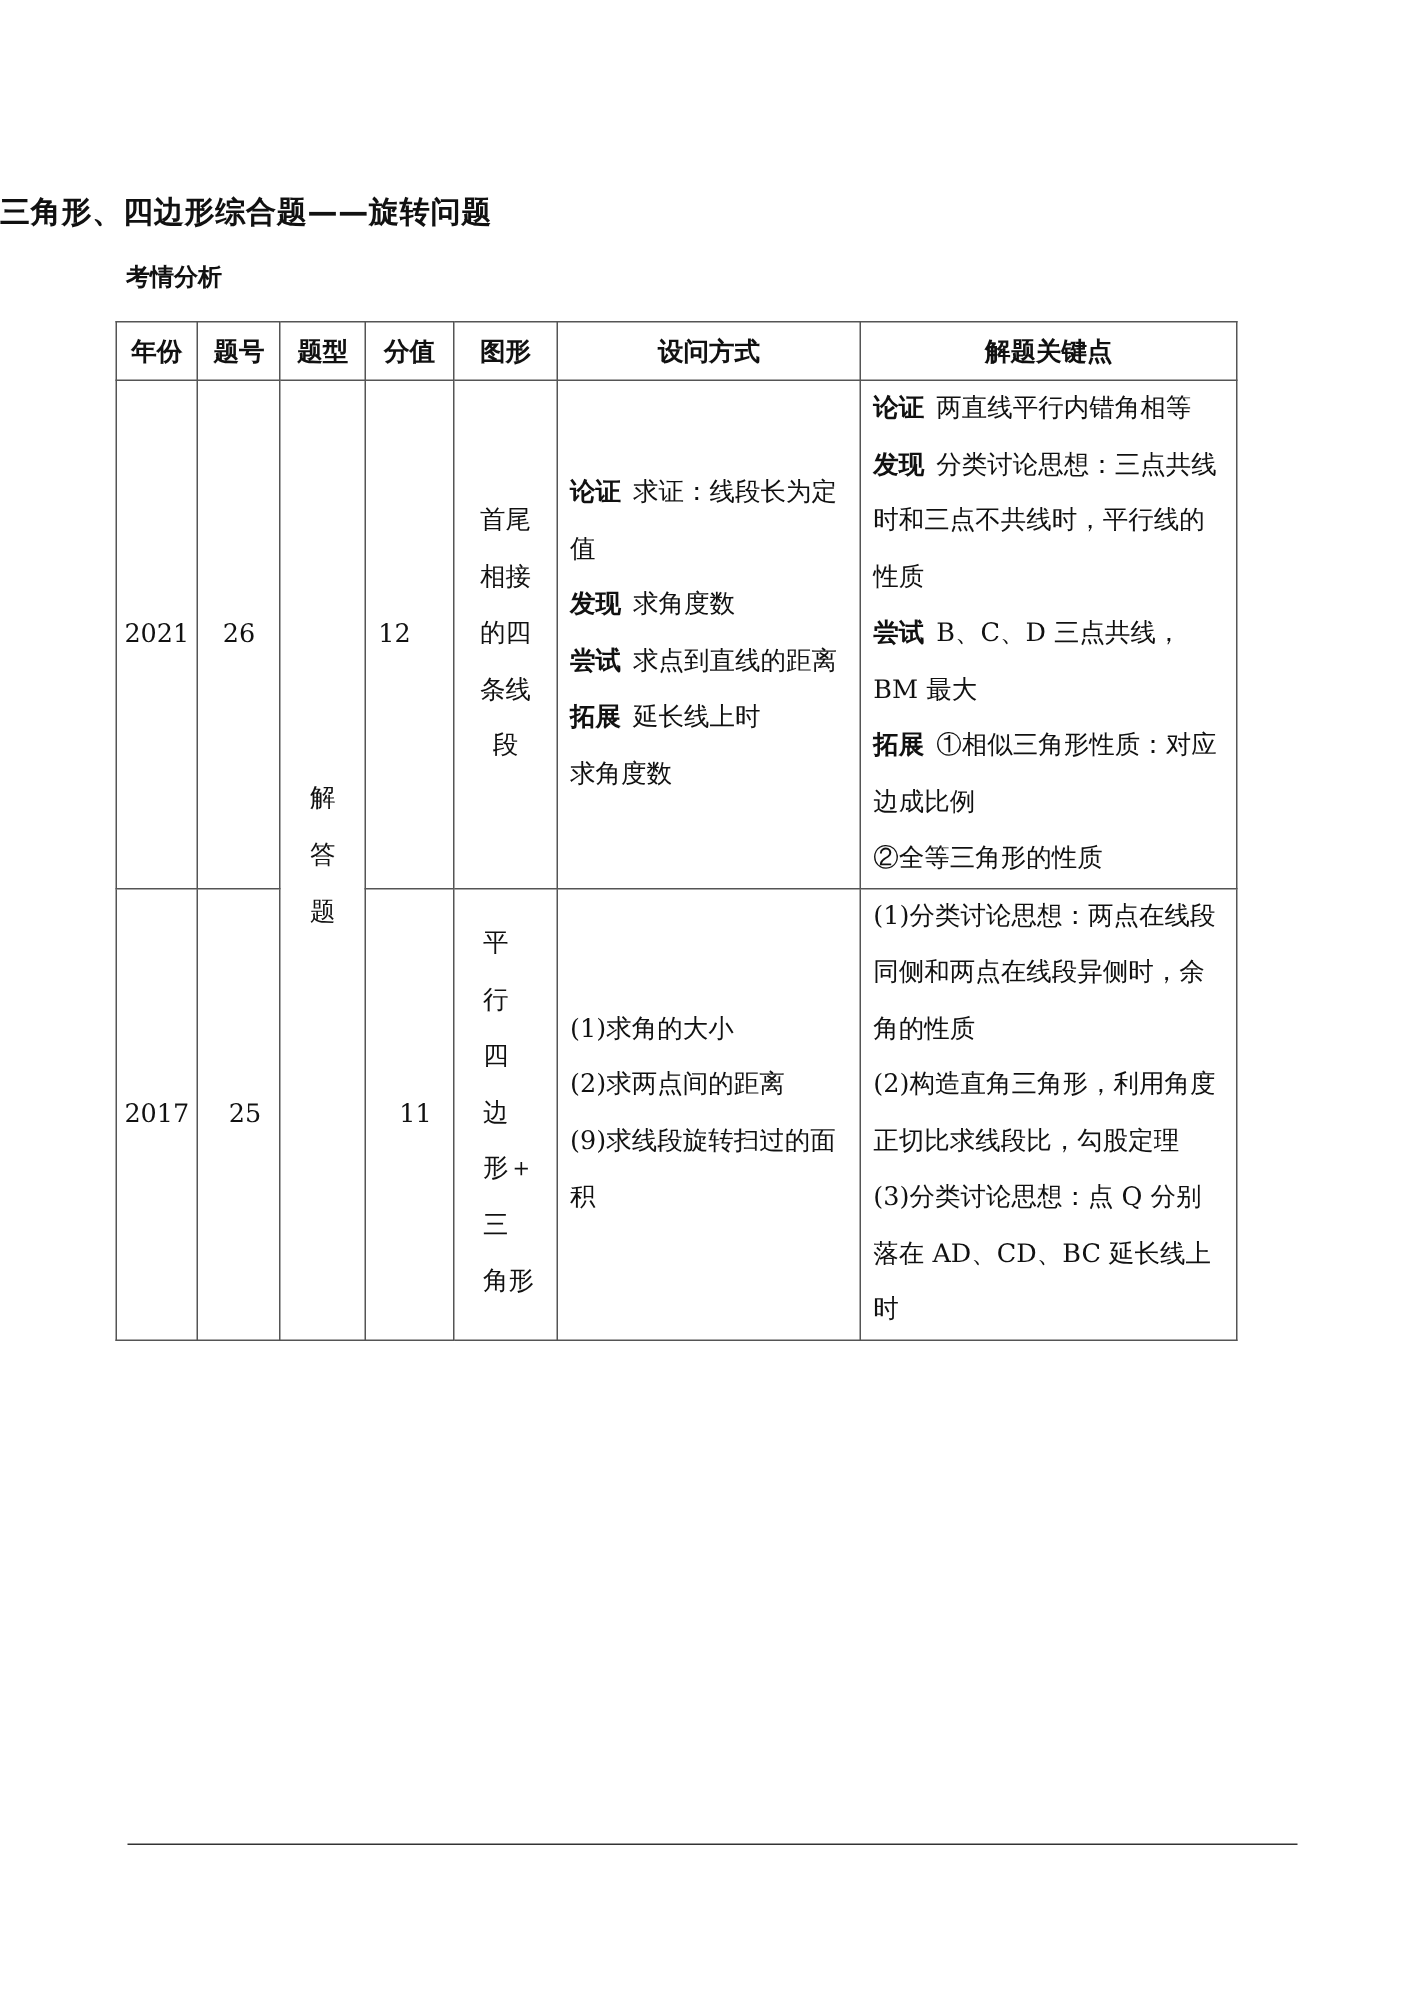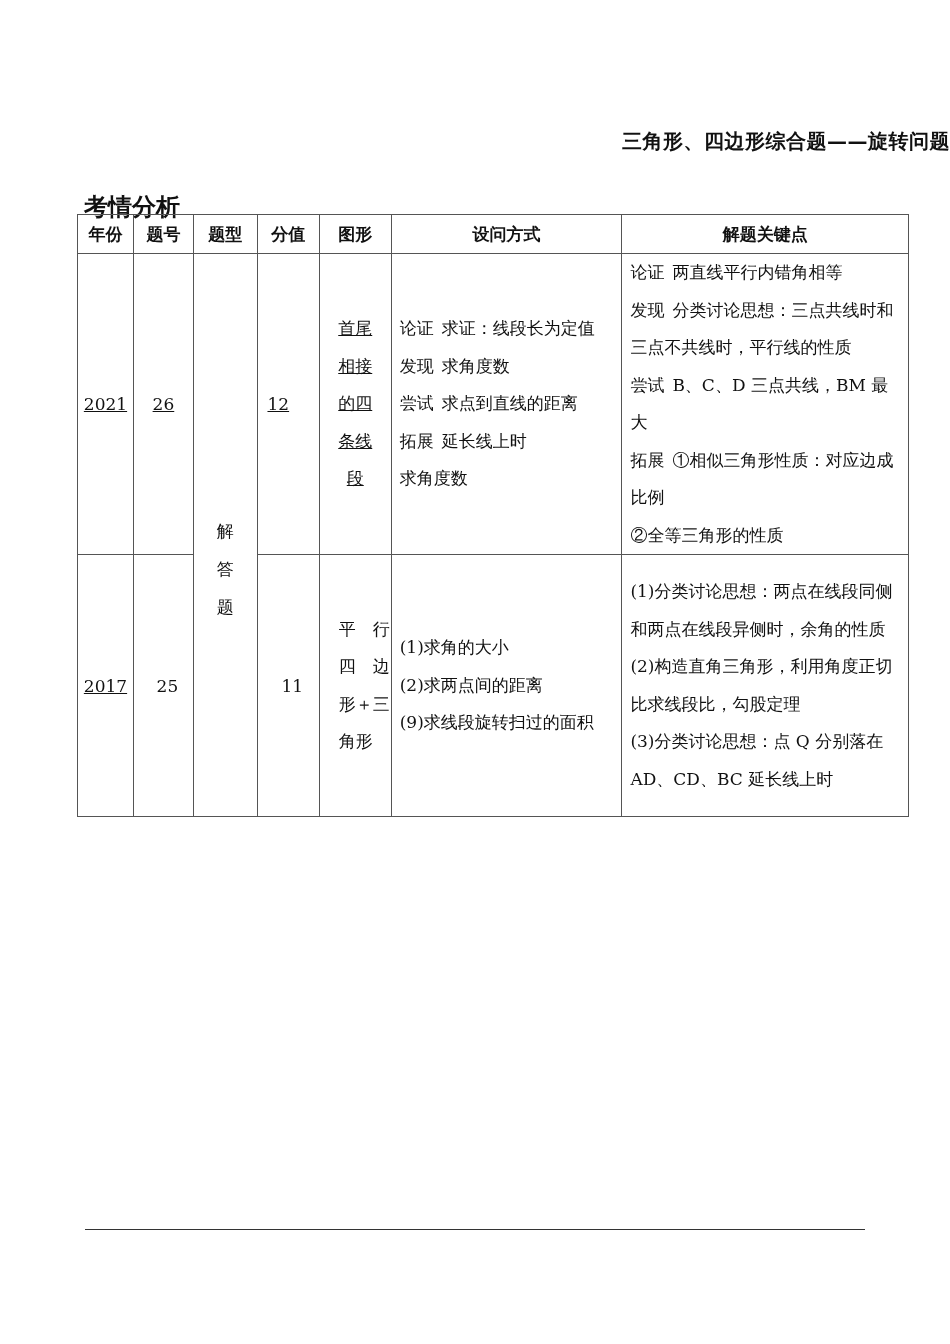--- a/index.html
+++ b/index.html
@@ -1,25 +1,25 @@
 <!DOCTYPE html>
 <html><head>
   <meta charset="utf-8">
   <style>
     html, body { margin: 0; padding: 0; background: #ffffff; }
     body { width: 950px; height: 1344px; position: relative; font-family: "DejaVu Serif", "Liberation Serif", serif; color: #111; }
-    .title { position: absolute; top: 128px; left: 0; width: 950px; text-align: right; font-family: "DejaVu Sans", "Liberation Sans", sans-serif; font-size: 20px; font-weight: bold; letter-spacing: 0.5px; }
-    .section { position: absolute; top: 191px; left: 84px; font-family: "DejaVu Sans", "Liberation Sans", sans-serif; font-size: 24px; font-weight: bold; }
-    table.main { position: absolute; top: 214px; left: 77px; width: 832px; border-collapse: collapse; font-size: 17px; }
+    .title { position: absolute; top: 128px; left: 0; width: 950px; text-align: left; font-family: "DejaVu Sans", "Liberation Sans", sans-serif; font-size: 20px; font-weight: bold; letter-spacing: 0.5px; }
+    .section { position: absolute; top: 175px; left: 84px; font-family: "DejaVu Sans", "Liberation Sans", sans-serif; font-size: 16px; font-weight: bold; }
+    table.main { position: absolute; top: 214px; left: 77px; width: 748px; border-collapse: collapse; font-size: 17px; }
     table.main td, table.main th { border: 1px solid #555; padding: 0; }
     table.main th { height: 38px; font-family: "DejaVu Sans", "Liberation Sans", sans-serif; font-weight: bold; font-size: 17px; text-align: center; }
     .cell { line-height: 37.5px; }
-    .c { text-align: center; text-decoration: underline; }
+    .c { text-align: center; }
     .l { text-align: center; padding-left: 8px !important; }
-    .bold { font-family: "DejaVu Sans", "Liberation Sans", sans-serif; font-weight: normal; margin-right: 8px; }
+    .bold { font-family: "DejaVu Sans", "Liberation Sans", sans-serif; font-weight: bold; margin-right: 8px; }
     .txtcell { padding: 0 8px !important; vertical-align: middle; }
     .footline { position: absolute; top: 1229px; left: 85px; width: 780px; height: 0; border-top: 1.5px solid #333; }
     .jieda { position: relative; }
     .jieda span { position: absolute; left: 0; width: 100%; text-align: center; }
   </style>
 </head>
 <body>
 
 <div class="title">三角形、四边形综合题——旋转问题</div>
 <div class="section">考情分析</div>

